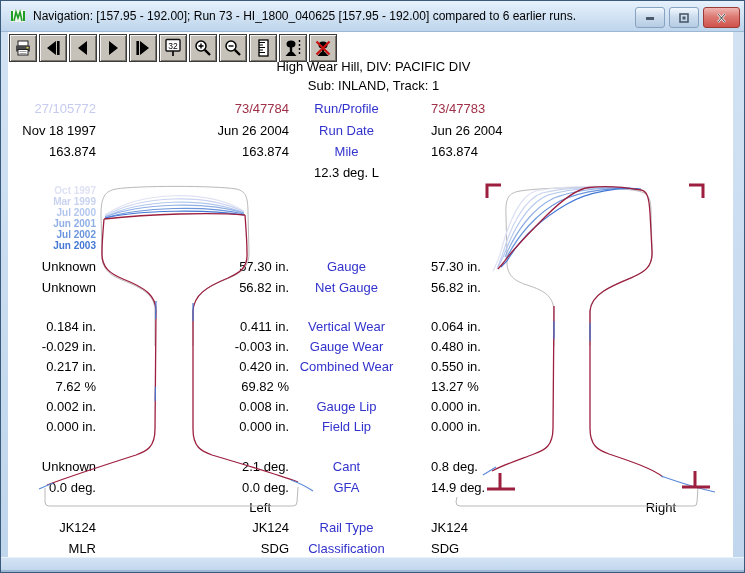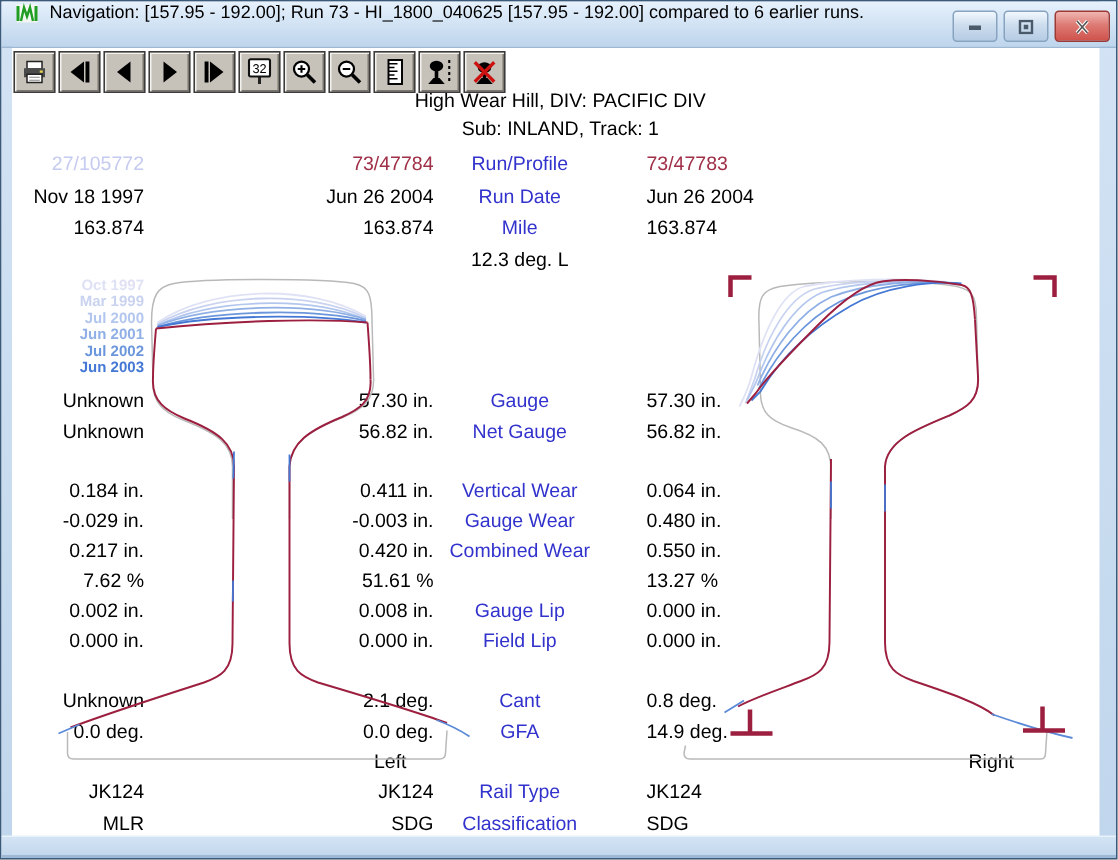--- a/index.html
+++ b/index.html
@@ -6,21 +6,21 @@
   .window{position:relative;width:745px;height:573px;background:#fff;
     font-family:"Liberation Sans",sans-serif;font-size:13px;color:#000;
     border:1px solid #3a5a7c;box-sizing:border-box;overflow:hidden;}
   
   .frame{position:absolute;background:linear-gradient(#d3e3f4,#c0d6ec);z-index:5;}
   .frame-left{left:0;top:0;bottom:0;width:7px;}
   .frame-right{right:0;top:0;bottom:0;width:11px;}
   .frame-bottom{left:0;right:0;bottom:0;height:14px;border-top:1px solid #e8f2fb;box-shadow:inset 0 -2px 0 #9db9d6;}
   .titlebar{position:absolute;left:0;top:0;right:0;height:30px;z-index:6;
     background:linear-gradient(#e6f1fc,#bed5ec);border-bottom:1px solid #9cb8d4;
-    display:flex;align-items:flex-start;font-size:12px;}
+    display:flex;align-items:center;font-size:12px;}
   .app-icon{width:16px;height:16px;margin:0 7px 0 9px;flex:0 0 auto;}
   .title-text{white-space:nowrap;overflow:hidden;}
   .winbtns{position:absolute;right:4px;top:6px;display:flex;gap:4px;}
   .winbtn{width:28px;height:19px;border:1px solid #87a3bf;border-radius:3px;
     background:linear-gradient(#f2f8fd,#cdddee 45%,#b6cce4);display:flex;align-items:center;justify-content:center;
     color:#46586a;font-size:10px;line-height:1;cursor:default;}
   .winbtn.close{width:35px;border-color:#9c3a36;background:linear-gradient(#f0b6b2,#dd7b74 45%,#cf524c);color:#fff;
     text-shadow:0 1px 1px #7c2320;font-weight:bold;}
   
   .toolbar{position:absolute;left:8px;top:33px;height:27px;display:flex;z-index:4;}
@@ -221,21 +221,21 @@
     <span class="c3">0.480 in.</span>
   </div>
   <div class="mrow" style="top:358px">
     <span class="c1">0.217 in.</span>
     <span class="c2">0.420 in.</span>
     <span class="lbl">Combined Wear</span>
     <span class="c3">0.550 in.</span>
   </div>
   <div class="mrow" style="top:378px">
     <span class="c1">7.62 %</span>
-    <span class="c2">51.61 %</span>
+    <span class="c2">69.82 %</span>
     <span class="c3">13.27 %</span>
   </div>
   <div class="mrow" style="top:398px">
     <span class="c1">0.002 in.</span>
     <span class="c2">0.008 in.</span>
     <span class="lbl">Gauge Lip</span>
     <span class="c3">0.000 in.</span>
   </div>
   <div class="mrow" style="top:418px">
     <span class="c1">0.000 in.</span>

